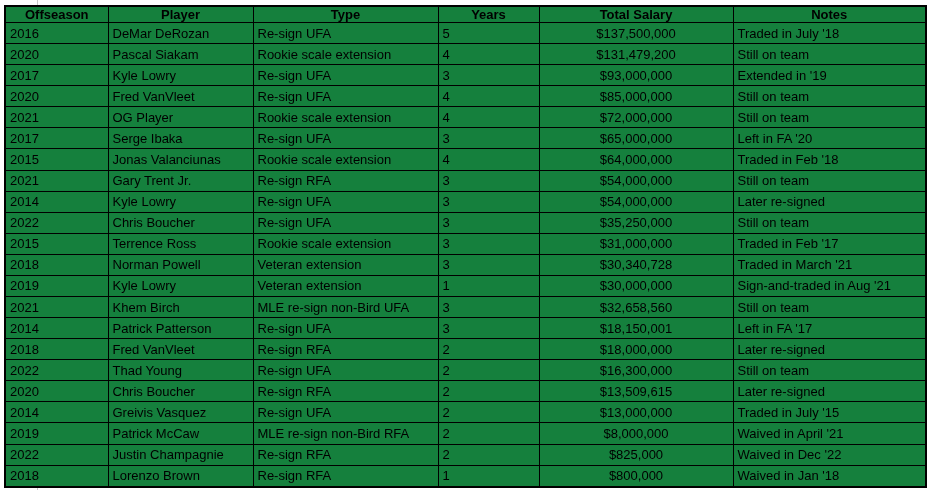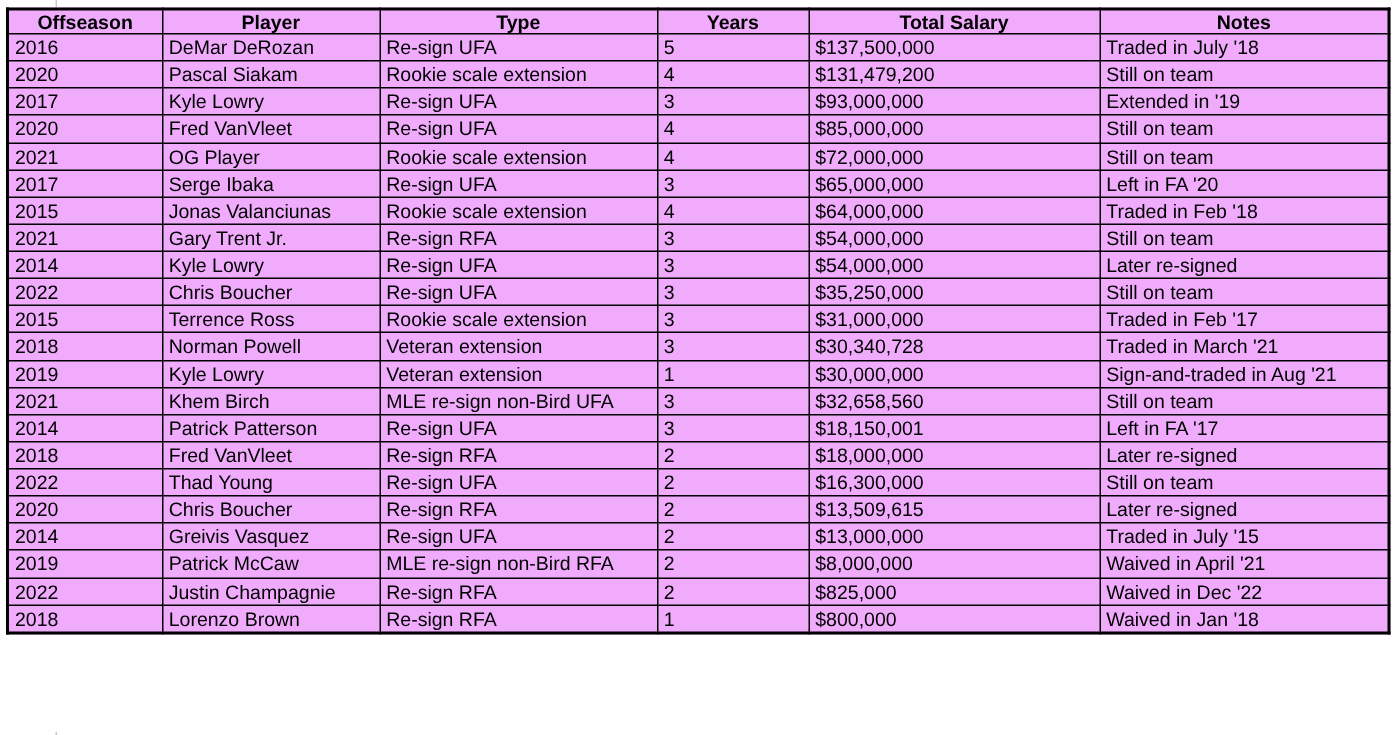--- a/index.html
+++ b/index.html
@@ -13,44 +13,44 @@
     height: 490px;
     background: #ffffff;
     overflow: hidden;
     font-family: "Liberation Sans", sans-serif;
   }
   table.sheet-table {
     position: absolute;
     left: 4px;
     top: 5px;
     width: 921px;
-    height: 418px;
+    height: 483px;
     border-collapse: collapse;
     table-layout: fixed;
-    background: #f0abfc;
+    background: #15803d;
     border: 2px solid #000000;
   }
   table.sheet-table th,
   table.sheet-table td {
     border: 1px solid #000000;
     font-size: 13px;
     line-height: 15px;
     color: #000000;
     padding: 0 4px;
     overflow: hidden;
     white-space: nowrap;
     vertical-align: middle;
   }
   table.sheet-table th {
     font-weight: bold;
     text-align: center;
   }
   td.align-left   { text-align: left; }
   td.align-center { text-align: left; }
-  td.align-right  { text-align: left; }
+  td.align-right  { text-align: center; }
   .gridline-stub {
     position: absolute;
     width: 1px;
     background: #c9c9c9;
   }
   .gridline-stub.top    { left: 37px; top: 0;     height: 5px; }
   .gridline-stub.bottom { left: 37px; top: 488px; height: 2px; }
 </style>
 </head>
 <body>

